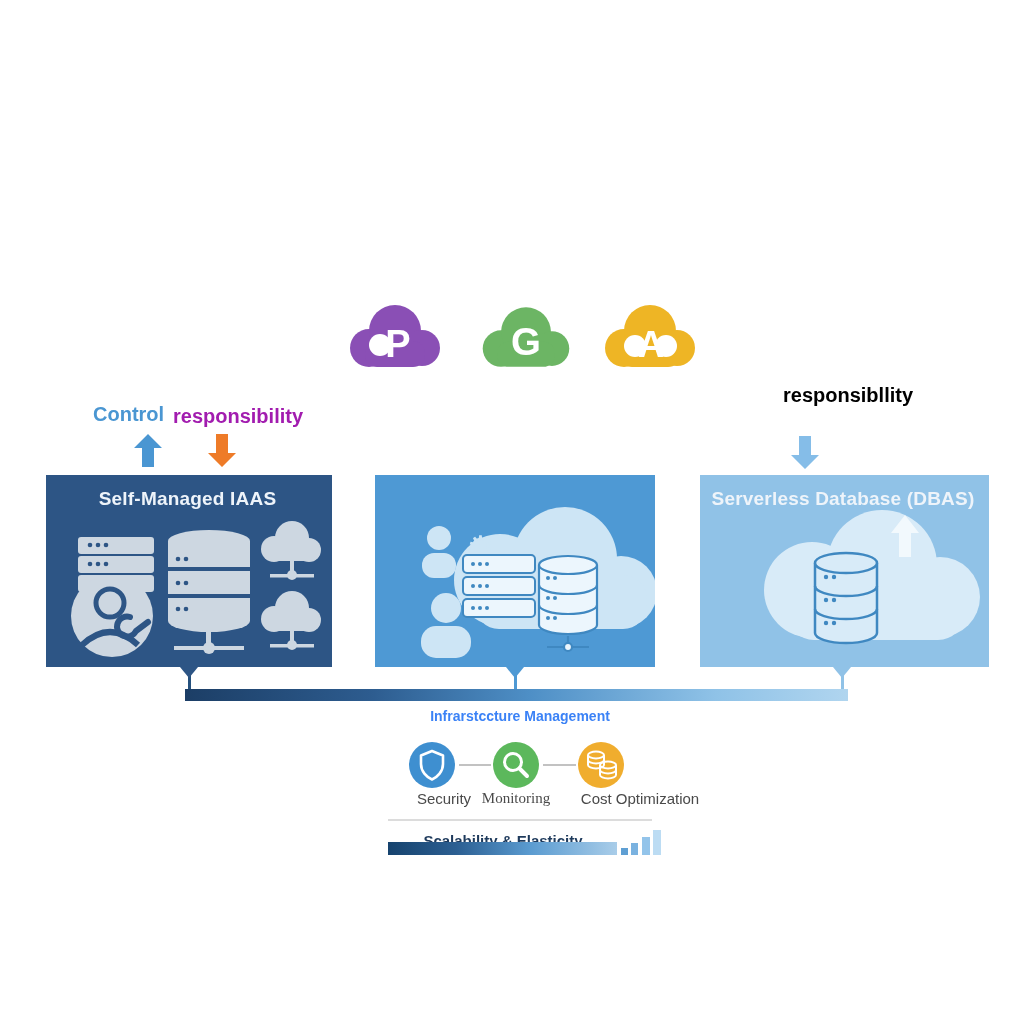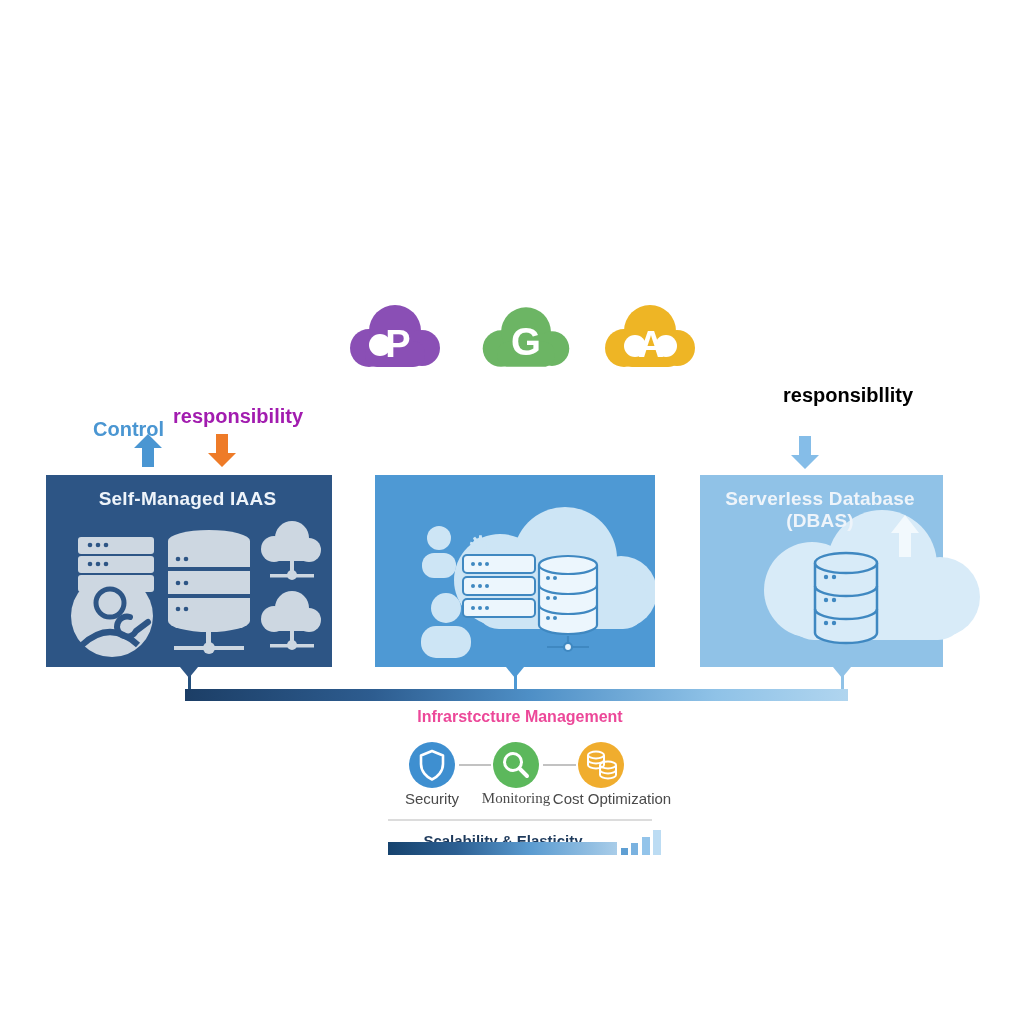--- a/index.html
+++ b/index.html
@@ -15,29 +15,29 @@
     font-family:"Liberation Sans", sans-serif; font-weight:bold;
     fill:#ffffff;
   }
   #providers-title {
     left:348px; top:389px; width:350px;
     font-size:20px; font-weight:600; color:#1e3a5c;
   }
 
   
   .tradeoff-label { font-size:20px; font-weight:600; white-space:nowrap; }
-  #control-label        { left:93px;  top:418px; color:#4a96d2; }
+  #control-label        { left:93px;  top:403px; color:#4a96d2; }
   #resp-left-label      { left:173px; top:405px; color:#a21caf; }
   #resp-right-label     { left:783px; top:384px; color:#000000; }
 
   
   .panel { position:absolute; top:475px; height:192px; }
   #panel-1 { left:46px;  width:286px; background:#2d5585; }
   #panel-2 { left:375px; width:280px; background:#4e99d4; }
-  #panel-3 { left:700px; width:243px; background:#90c2e7; }
+  #panel-3 { left:700px; width:243px; background:#90c2e7;padding-left:46px; }
   .panel-title {
     position:absolute; top:13px; left:0; right:3px; text-align:center;
     color:#eef4fa; font-size:19px; font-weight:600; letter-spacing:.2px;
   }
   .panel-art { position:absolute; left:0; top:0; }
 
   
   .notch { position:absolute; top:667px; width:0; height:0;
            border-left:9px solid transparent; border-right:9px solid transparent; }
   #notch-1 { left:180px; border-top:11px solid #2d5585; }
@@ -48,33 +48,33 @@
   #vline-2 { left:514px; background:#4e99d4; }
   #vline-3 { left:841px; background:#90c2e7; }
   #connector-bar {
     left:185px; top:689px; width:663px; height:12px;
     background:linear-gradient(to right,#1c3e66 0%,#2d5c8f 28%,#4e8fc6 52%,#8fc2e7 80%,#b0d5ef 100%);
   }
 
   
   #management-title {
     left:320px; top:708px; width:400px;
-    font-size:16px; font-weight:600; color:#ec4899;
+    font-size:14px; font-weight:600; color:#3b82f6;
   }
   .mgmt-circle { position:absolute; top:742px; width:46px; height:46px; border-radius:50%; }
   #security-circle   { left:409px; background:#3e8fd0; }
   #monitoring-circle { left:493px; background:#5cb85c; }
   #cost-circle       { left:578px; background:#f0ad2e; }
   .mgmt-link { position:absolute; top:764px; height:2px; background:#c2c2c2; }
   #mgmt-link-1 { left:459px; width:32px; }
   #mgmt-link-2 { left:543px; width:33px; }
   .mgmt-label { position:absolute; top:790px; font-size:15px; color:#4a4a4a; }
-  #security-label   { left:372px; width:120px; text-align:center; }
+  #security-label   { left:384px; width:120px; text-align:center; }
   #monitoring-label { left:456px; width:120px; text-align:center;font-family:Liberation Serif, serif; }
-  #cost-label       { left:532px; width:160px; text-align:center; }
+  #cost-label       { left:532px; width:160px; text-align:center;padding-left:28px; }
 
   
   #scal-divider { left:388px; top:819px; width:264px; height:2px; background:#dcdcdc; }
   #scalability-label {
     left:388px; top:832px; width:230px;
     font-size:15px; font-weight:600; color:#1e3a5c;
   }
   #scalability-bar {
     left:388px; top:842px; width:229px; height:13px;
     background:linear-gradient(to right,#16436e 0%,#2c5f92 30%,#5a9bd0 62%,#a9cde9 100%);

